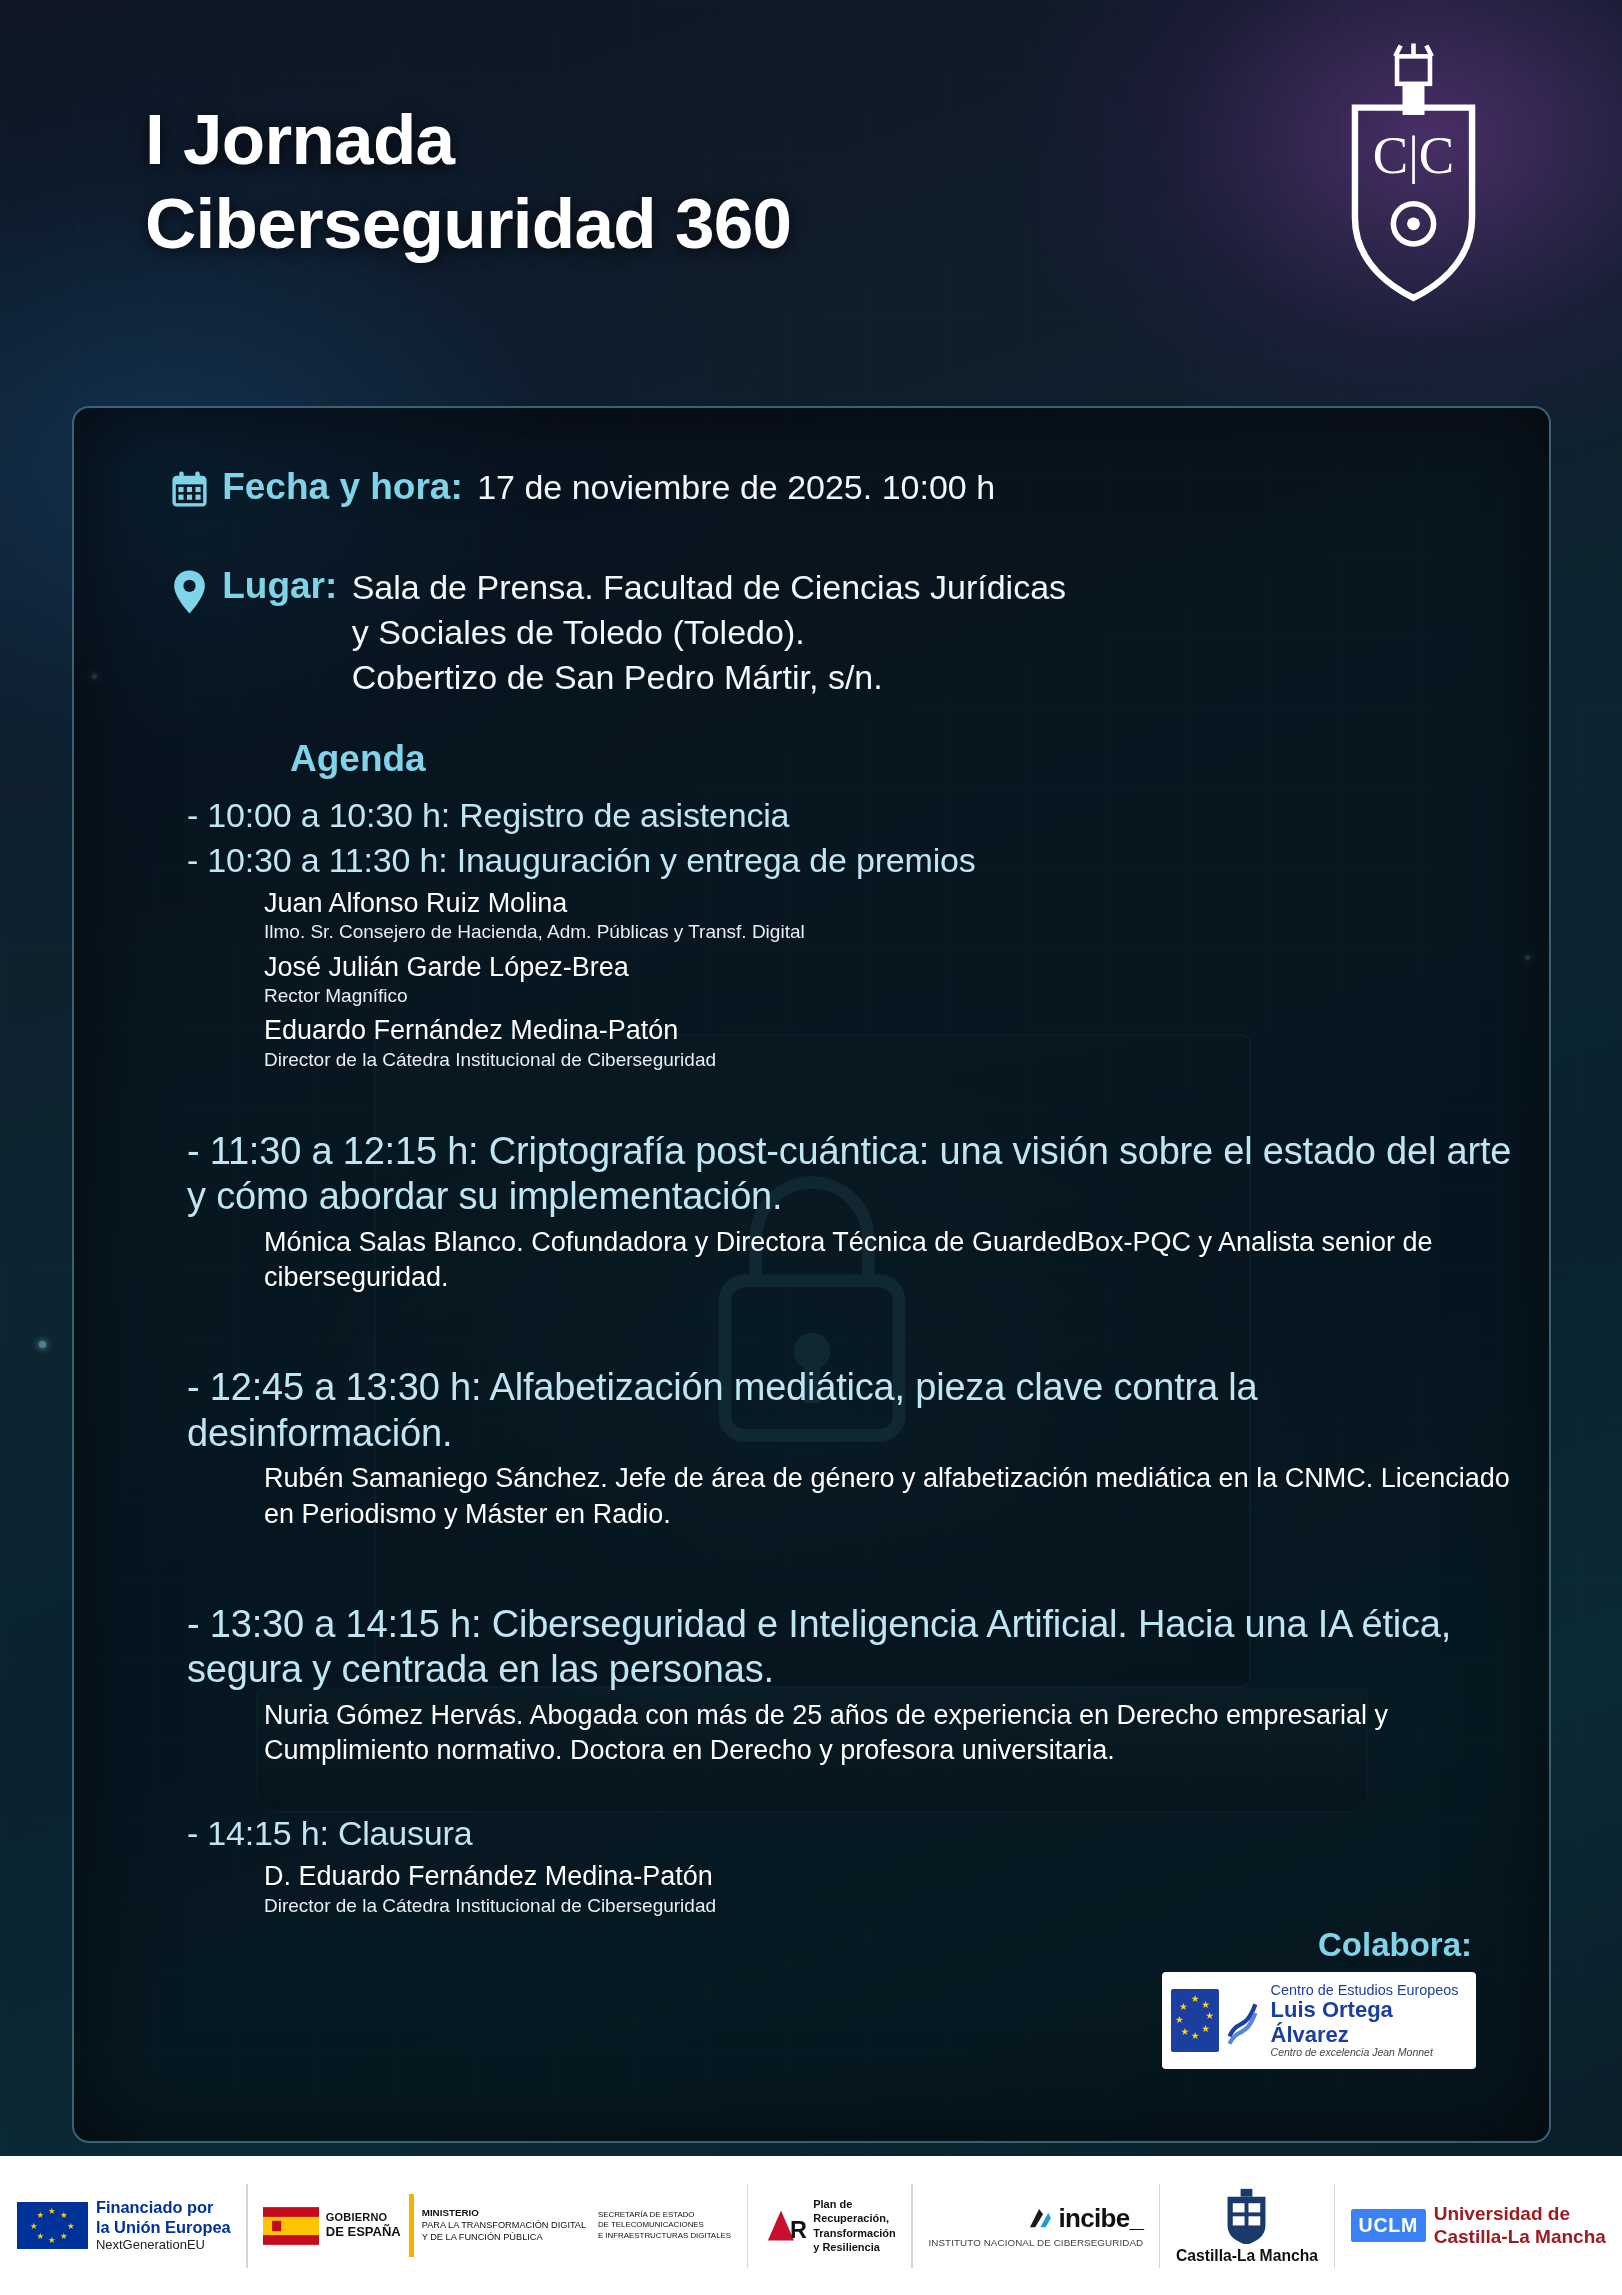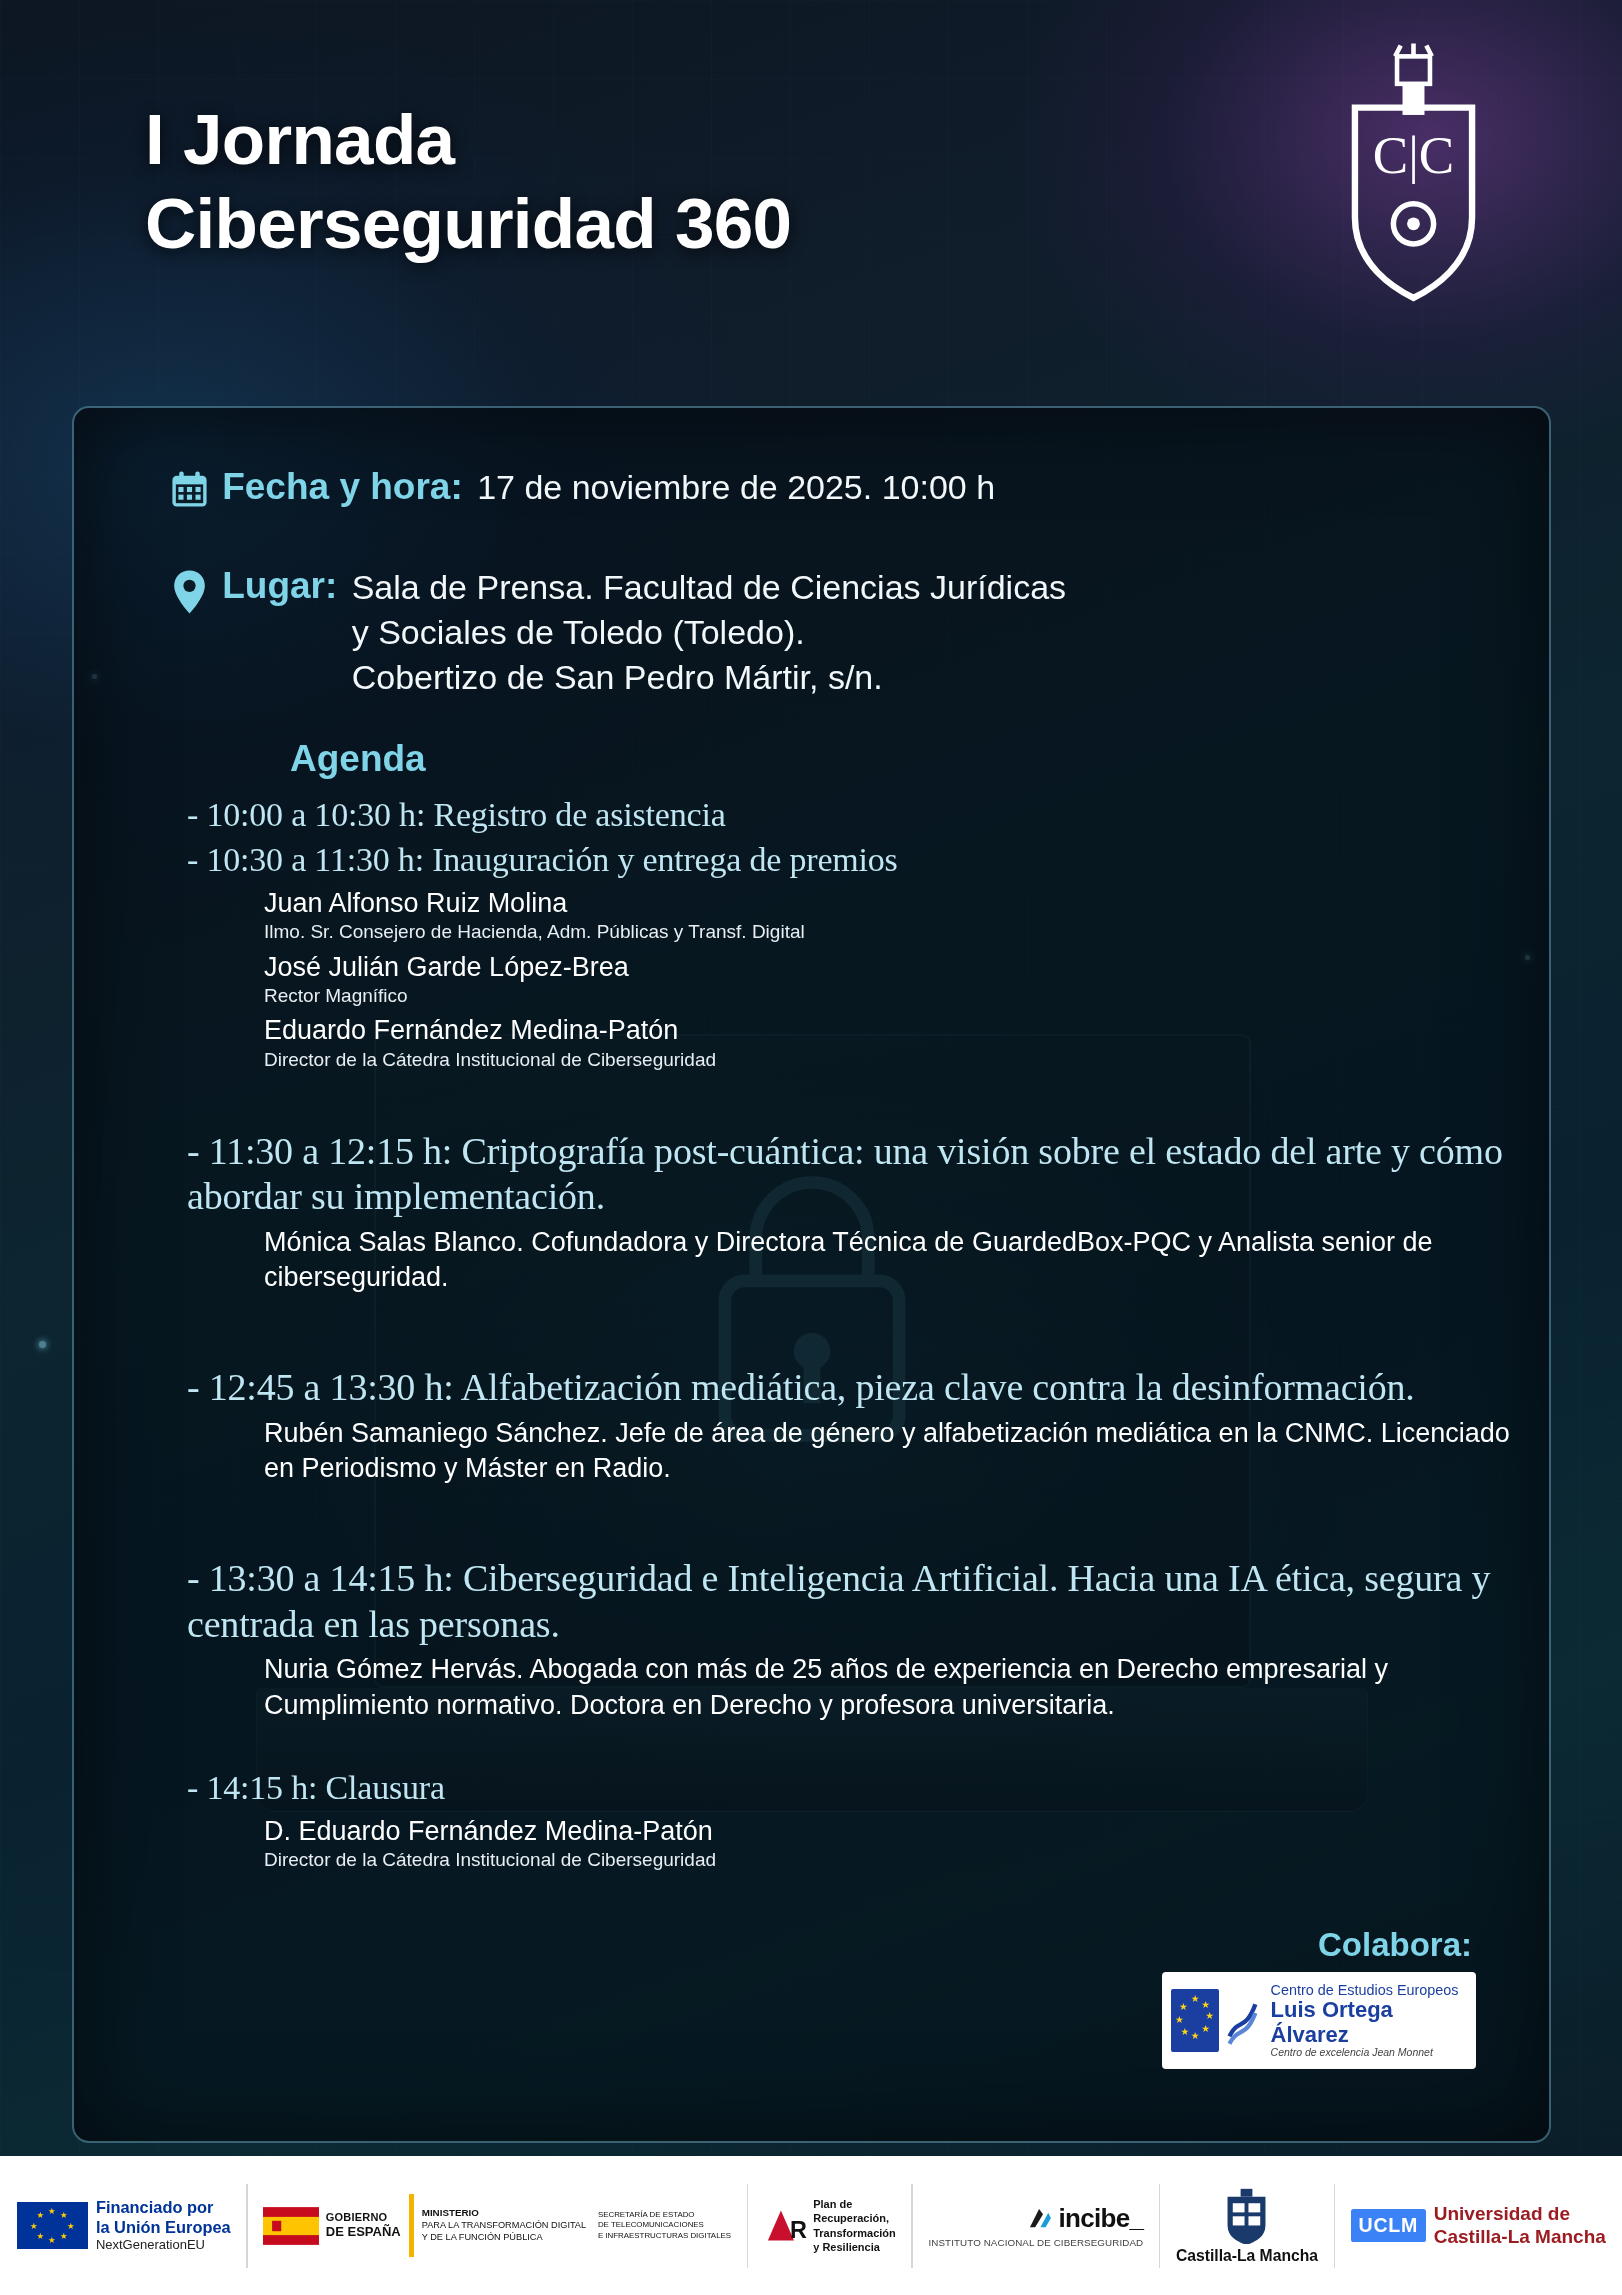--- a/index.html
+++ b/index.html
@@ -164,21 +164,20 @@
     left: 113px;
     top: 383px;
     width: 1328px;
   }
   .slot-title {
     color: #bfe6f2;
     font-size: 34px;
     line-height: 1.2;
     margin-top: 3.9px;
     letter-spacing: -0.2px;
-    font-family: Liberation Serif, serif;
   }
   .slot-title.big { font-size: 38px; margin-top: 40px; }
   .speakers { margin: 3.9px 0 0 77px; }
   .sp-name {
     color: #ffffff;
     font-size: 27px;
     line-height: 1.24;
     margin-top: 6.5px;
   }
   .sp-role {

